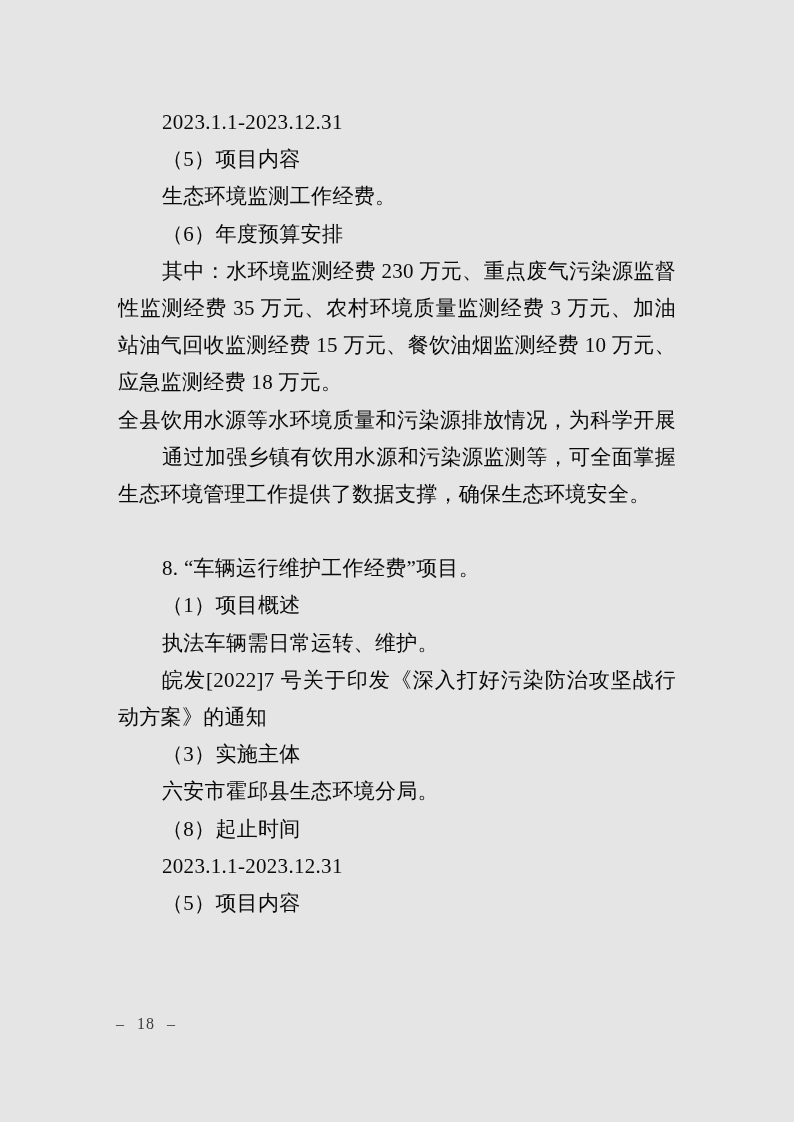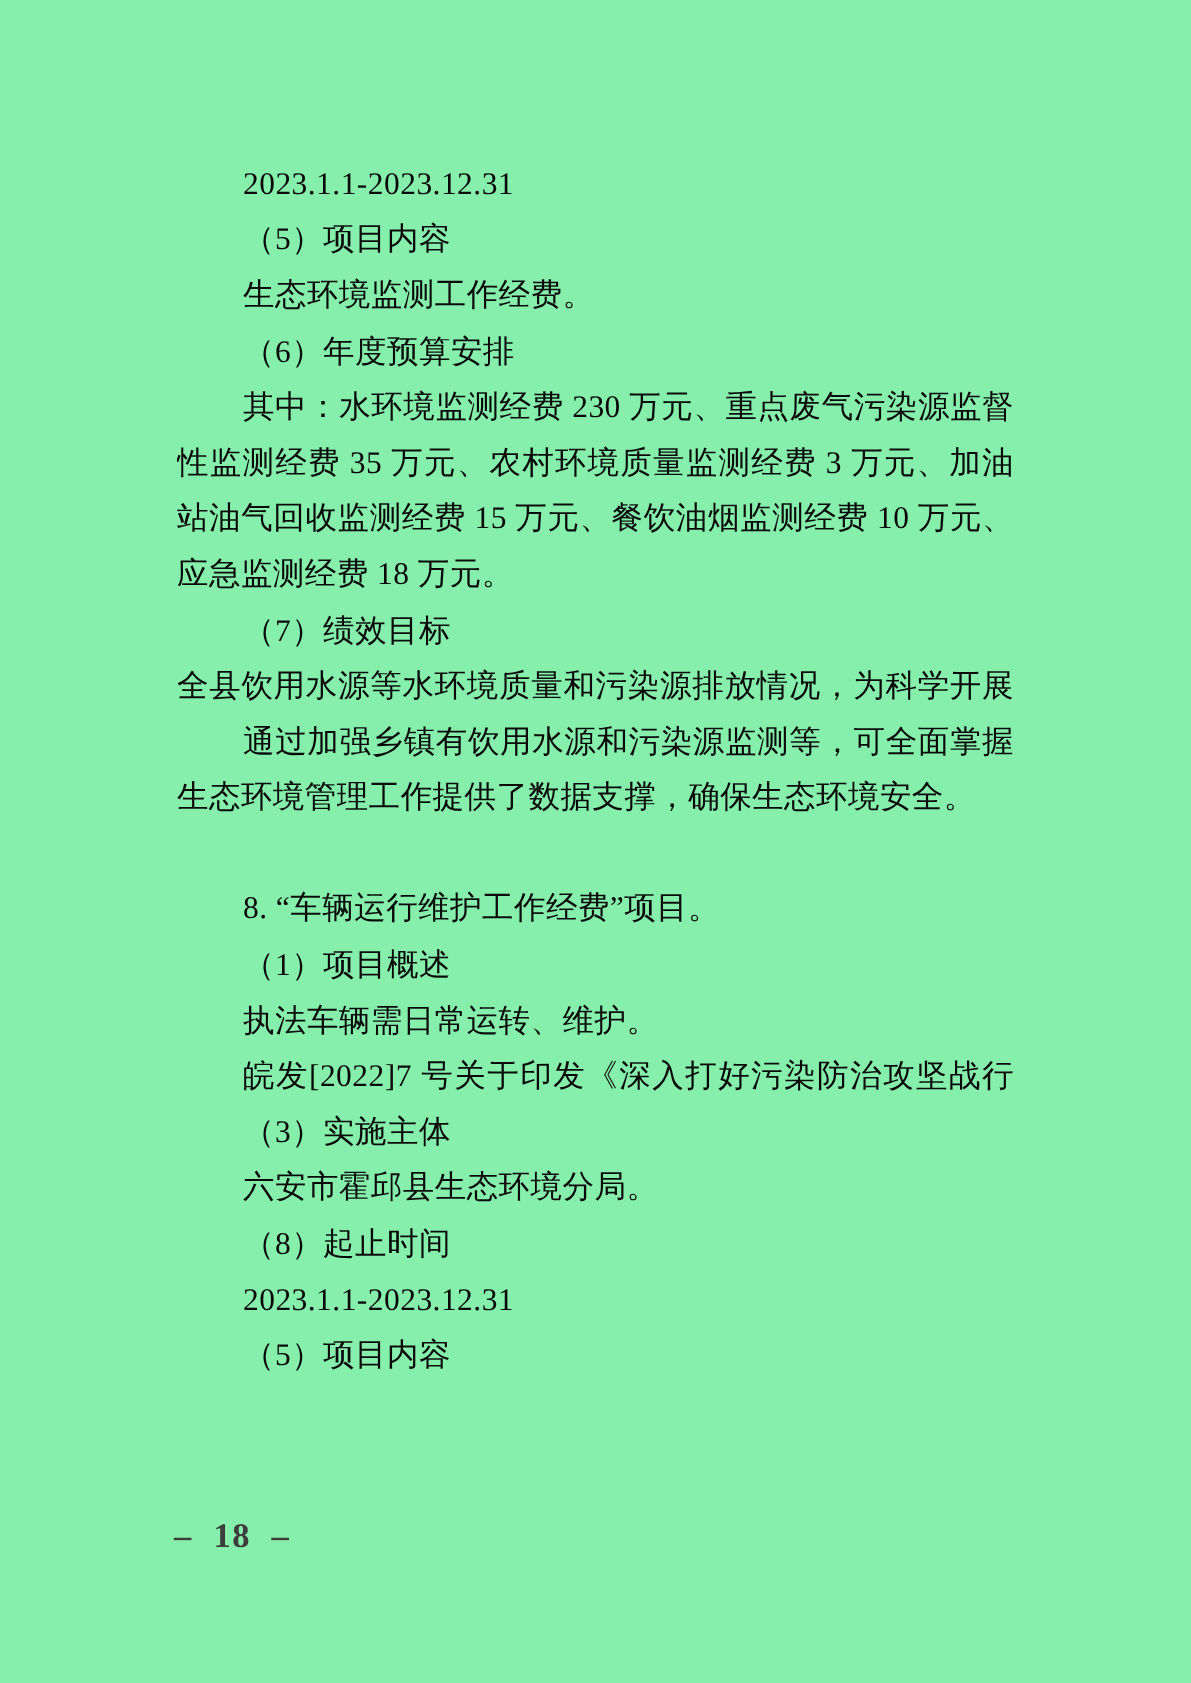--- a/index.html
+++ b/index.html
@@ -4,21 +4,21 @@
 <style>
   html, body {
     margin: 0;
     padding: 0;
     background: #ffffff;
   }
   .page {
     position: relative;
     width: 794px;
     height: 1122px;
-    background: #86efac;
+    background: #e5e5e5;
     overflow: hidden;
     font-family: "Liberation Serif", "DejaVu Serif", serif;
     color: #000000;
   }
   .content {
     position: absolute;
     left: 118px;
     top: 104px;
     width: 558px;
   }
@@ -36,51 +36,50 @@
   .line.fill {
     white-space: normal;
     text-align: justify;
     text-align-last: justify;
     overflow: hidden;
   }
   .pagenum {
     position: absolute;
     left: 116px;
     top: 1012px;
-    font-size: 23px;
+    font-size: 16px;
     line-height: 24px;
     color: #3d3d3d;
     letter-spacing: 1px;
     word-spacing: 7px;
     white-space: pre;
-    font-weight: bold;
   }
 </style>
 </head>
 <body>
 
 <div class="page">
   <div class="content" id="document-body">
       <div class="line indent">2023.1.1-2023.12.31</div>
       <div class="line indent">（5）项目内容</div>
       <div class="line indent">生态环境监测工作经费。</div>
       <div class="line indent">（6）年度预算安排</div>
       <div class="line indent fill">其中：水环境监测经费 230 万元、重点废气污染源监督</div>
       <div class="line fill">性监测经费 35 万元、农村环境质量监测经费 3 万元、加油</div>
       <div class="line fill">站油气回收监测经费 15 万元、餐饮油烟监测经费 10 万元、</div>
       <div class="line">应急监测经费 18 万元。</div>
-      <div class="line indent">（7）绩效目标</div>
       <div class="line fill">全县饮用水源等水环境质量和污染源排放情况，为科学开展</div>
       <div class="line indent fill">通过加强乡镇有饮用水源和污染源监测等，可全面掌握</div>
       <div class="line">生态环境管理工作提供了数据支撑，确保生态环境安全。</div>
       <div class="line"></div>
       <div class="line indent">8. “车辆运行维护工作经费”项目。</div>
       <div class="line indent">（1）项目概述</div>
       <div class="line indent">执法车辆需日常运转、维护。</div>
       <div class="line indent fill">皖发[2022]7 号关于印发《深入打好污染防治攻坚战行</div>
+      <div class="line">动方案》的通知</div>
       <div class="line indent">（3）实施主体</div>
       <div class="line indent">六安市霍邱县生态环境分局。</div>
       <div class="line indent">（8）起止时间</div>
       <div class="line indent">2023.1.1-2023.12.31</div>
       <div class="line indent">（5）项目内容</div>
     </div>
   <div class="pagenum">– 18 –</div>
 </div>
 
 </body></html>

